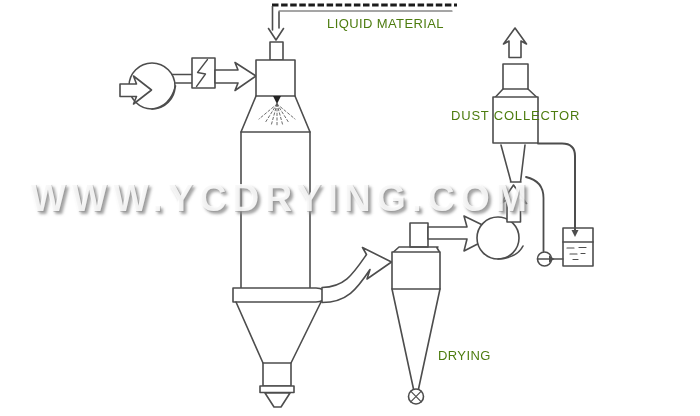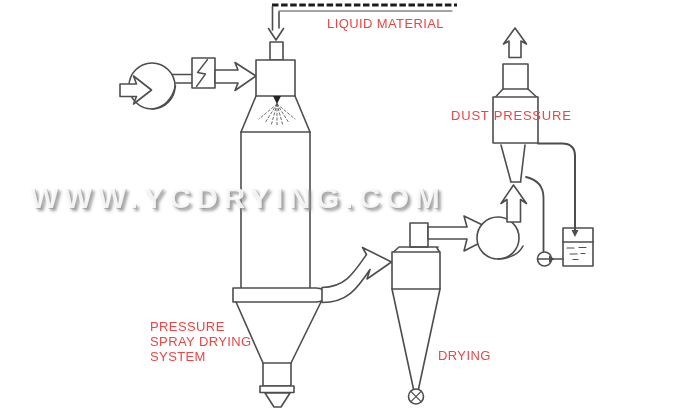--- a/index.html
+++ b/index.html
@@ -2,26 +2,26 @@
 <html><head>
 <meta charset="utf-8">
 <style>
   html,body{margin:0;padding:0;background:#fff;}
   #stage{
     position:relative;width:700px;height:416px;background:#fff;overflow:hidden;
     font-family:"Liberation Sans",sans-serif;
   }
   #diagram-svg{position:absolute;left:0;top:0;z-index:1;}
   .lbl{
-    position:absolute;z-index:3;color:#ef4444;font-size:13px;line-height:15px;
+    position:absolute;z-index:3;color:#4d7c0f;font-size:13px;line-height:15px;
     letter-spacing:.4px;white-space:pre-line;
   }
   #watermark{
     position:absolute;z-index:2;left:30px;top:168px;height:60px;line-height:60px;
-    font-size:30px;font-weight:bold;letter-spacing:5.5px;
+    font-size:38px;font-weight:bold;letter-spacing:5.5px;
     color:rgba(255,255,255,0.85);
     text-shadow:3px 3px 3px rgba(140,140,140,0.8),1px 1px 0 rgba(170,170,170,0.55);
     white-space:nowrap;
   }
 </style>
 </head>
 <body>
 
 <div id="stage">
 
@@ -109,19 +109,16 @@
     <g>
       <circle cx="544.5" cy="259" r="7" fill="#fff"></circle>
       <line x1="537.5" y1="259" x2="563" y2="259" stroke-width="1.3"></line>
       <polygon points="549,255.5 549,262.5 554.5,259" fill="#4d4d4d" stroke="none"></polygon>
     </g>
   </svg>
 
   <div id="watermark">WWW.YCDRYING.COM</div>
 
   <div class="lbl" style="left:327px;top:16px;">LIQUID MATERIAL</div>
-  <div class="lbl" style="left:451px;top:108px;letter-spacing:.8px;">DUST PRESSURE</div>
-  <div class="lbl" style="left:150px;top:319px;">PRESSURE
-SPRAY DRYING
-SYSTEM</div>
+  <div class="lbl" style="left:451px;top:108px;letter-spacing:.8px;">DUST COLLECTOR</div>
   <div class="lbl" style="left:438px;top:348px;">DRYING</div>
 
 </div>
 
 </body></html>

